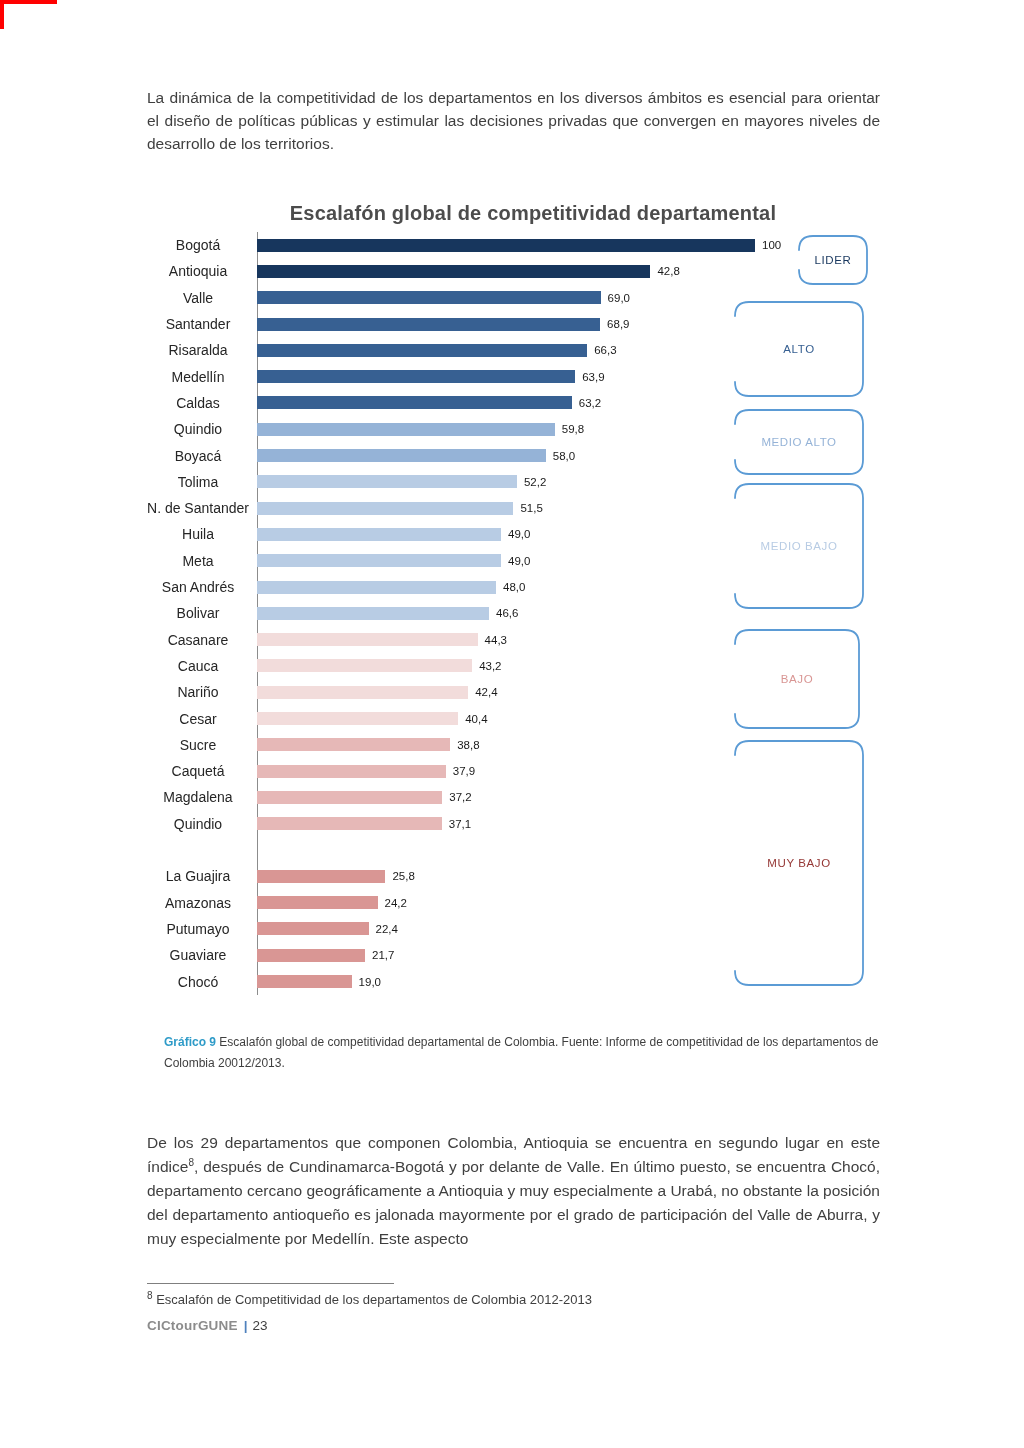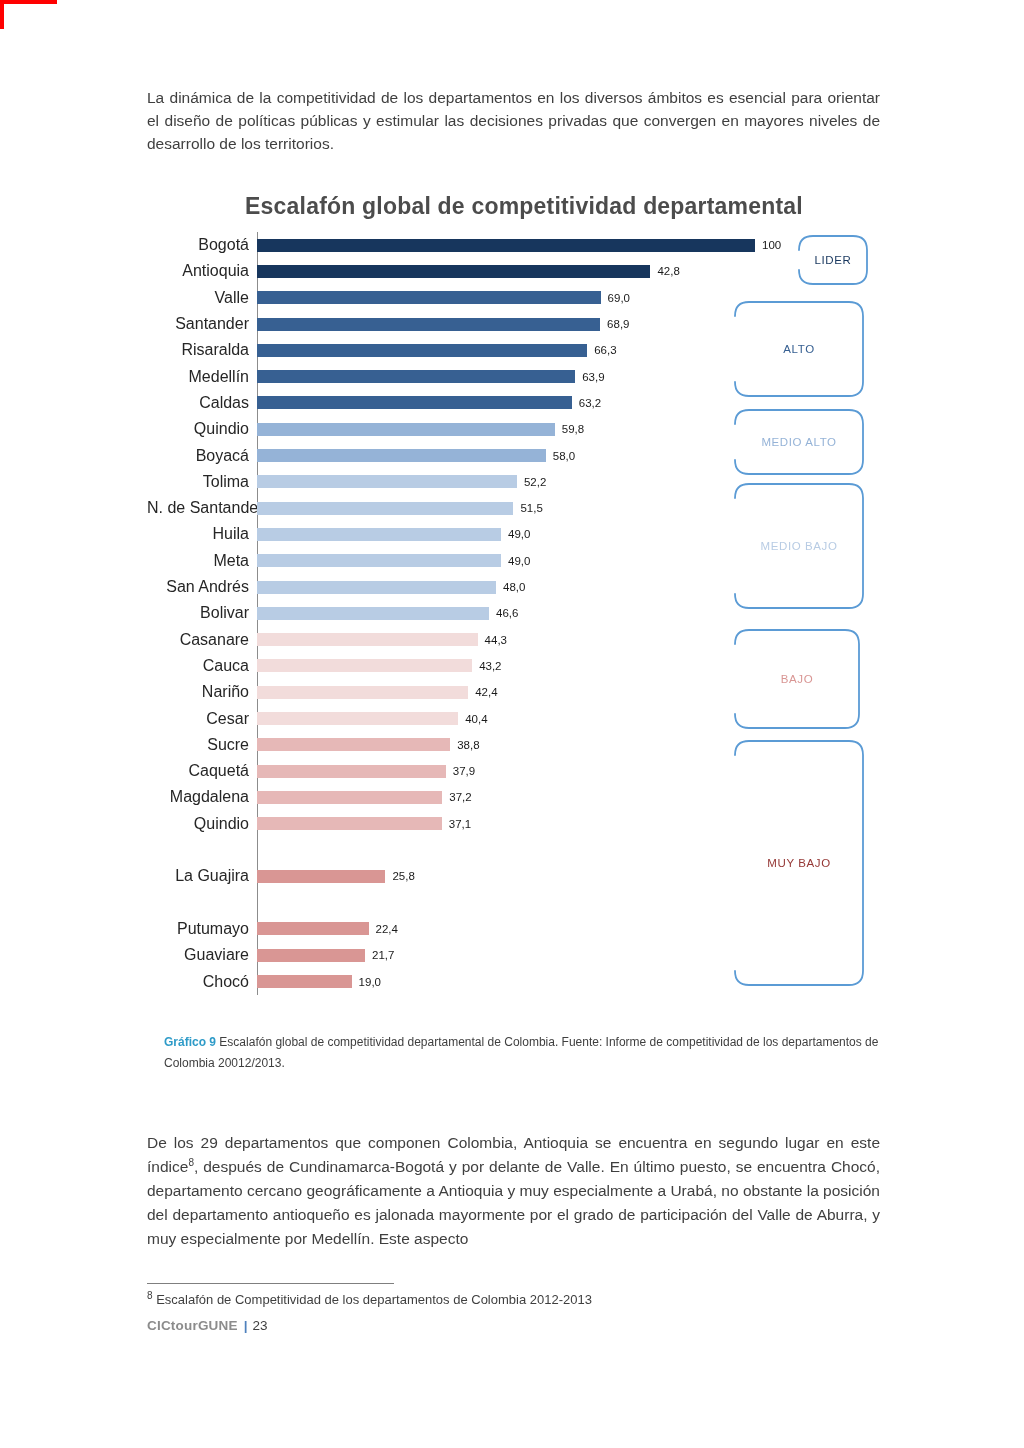--- a/index.html
+++ b/index.html
@@ -9,30 +9,30 @@
   }
   .red-top  { position:absolute; left:0; top:0; width:57px; height:4px; background:#FF0000; }
   .red-left { position:absolute; left:0; top:0; width:4px; height:29px; background:#FF0000; }
 
   .para { position:absolute; left:147px; width:733px; margin:0; text-align:justify;
           color:#3F3F3F; font-size:15.5px; }
   .para1 { top:86px;  line-height:23px; }
   .para2 { top:1131px; line-height:24px; }
   sup { font-size:10px; line-height:0; vertical-align:super; }
 
-  .chart-title { position:absolute; left:147px; top:186px; width:740px; margin:7px;
-    text-align:center; font-size:23px; font-weight:bold; color:#4C4C4C; letter-spacing:0.2px; }
+  .chart-title { position:absolute; left:147px; top:186px; width:740px; margin:16px;
+    text-align:center; font-size:20px; font-weight:bold; color:#4C4C4C; letter-spacing:0.2px; }
 
   .chart { position:absolute; left:147px; top:232px; width:770px; height:780px; }
   .axis  { position:absolute; left:110px; top:0; width:1px; height:763px; background:#8C8C8C; }
   #bars  { position:absolute; inset:0; }
   .bar-row { position:absolute; left:0; width:100%; height:26.3px;
              display:flex; align-items:center; white-space:nowrap; }
-  .bar-label { display:inline-block; width:102px; padding-right:8px; text-align:right;
-               font-size:16px; color:#262626; flex:none; }
+  .bar-label { display:inline-block; width:102px; padding-right:8px; text-align:center;
+               font-size:14px; color:#262626; flex:none; }
   .bar { height:13px; flex:none; }
   .bar-value { margin-left:7px; font-size:11.5px; color:#1A1A1A; }
 
   .bracket { position:absolute; }
   .bracket svg { position:absolute; left:0; top:0; }
   .bracket-label { position:absolute; left:0; top:0; right:0; bottom:0;
     display:flex; align-items:center; justify-content:center;
     font-size:11.5px; letter-spacing:0.6px; }
 
   .caption { position:absolute; left:164px; top:1032px; width:740px; margin:0;
@@ -174,20 +174,25 @@
         <div class="bar-row" style="top: 578.6px;">
           <span class="bar-label">Quindio</span>
           <div class="bar" style="width: 184.758px; background: rgb(230, 184, 183);"></div>
           <span class="bar-value">37,1</span>
         </div>
         <div class="bar-row" style="top: 631.2px;">
           <span class="bar-label">La Guajira</span>
           <div class="bar" style="width: 128.484px; background: rgb(217, 150, 148);"></div>
           <span class="bar-value">25,8</span>
         </div>
+        <div class="bar-row" style="top: 657.5px;">
+          <span class="bar-label">Amazonas</span>
+          <div class="bar" style="width: 120.516px; background: rgb(217, 150, 148);"></div>
+          <span class="bar-value">24,2</span>
+        </div>
         <div class="bar-row" style="top: 683.8px;">
           <span class="bar-label">Putumayo</span>
           <div class="bar" style="width: 111.552px; background: rgb(217, 150, 148);"></div>
           <span class="bar-value">22,4</span>
         </div>
         <div class="bar-row" style="top: 710.1px;">
           <span class="bar-label">Guaviare</span>
           <div class="bar" style="width: 108.066px; background: rgb(217, 150, 148);"></div>
           <span class="bar-value">21,7</span>
         </div>

